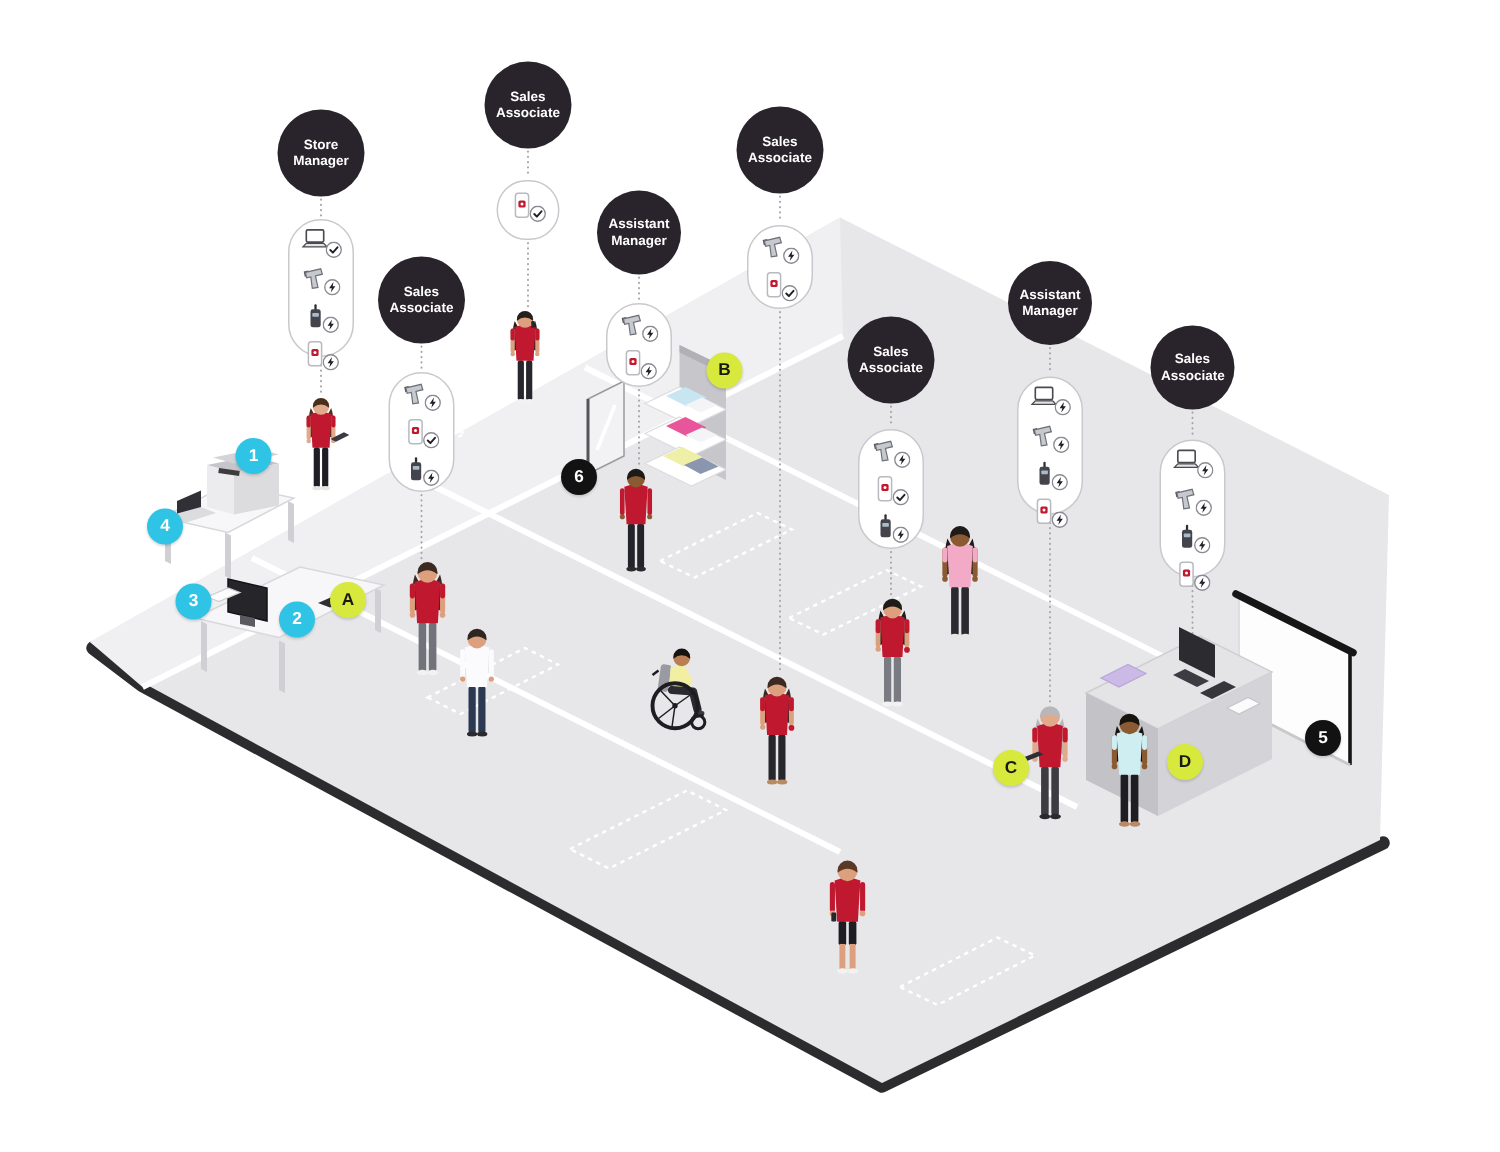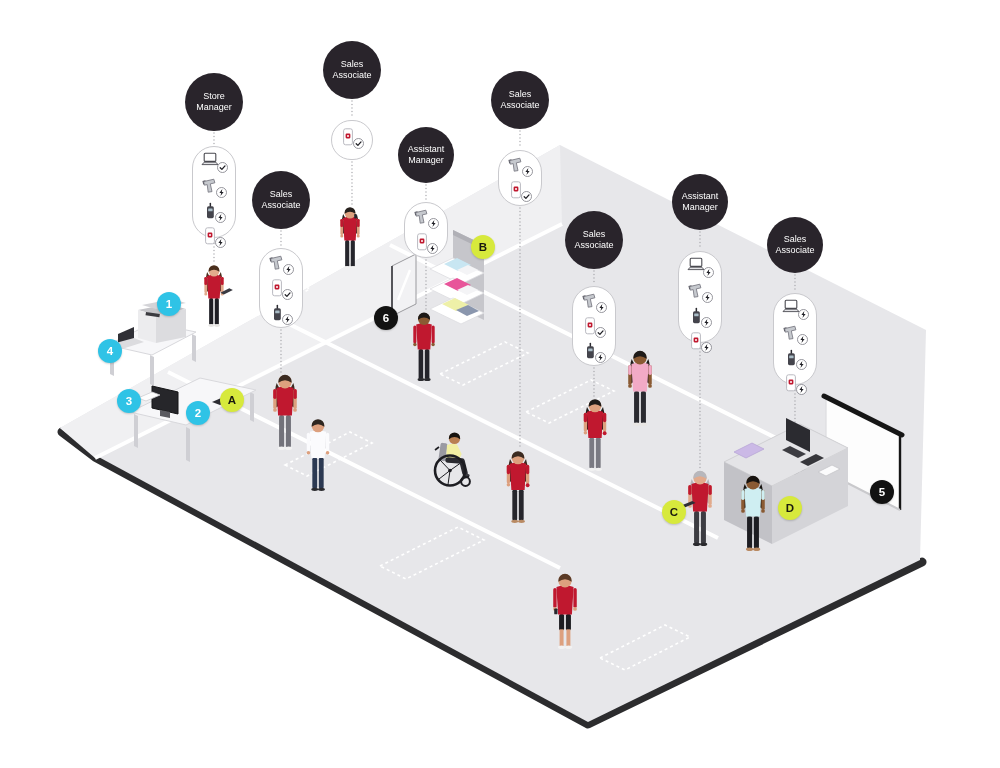--- a/index.html
+++ b/index.html
@@ -1,20 +1,20 @@
 <!DOCTYPE html>
 <html><head>
 <meta charset="utf-8">
 <style>
   html,body{margin:0;padding:0;background:#fff;font-family:"Liberation Sans",sans-serif;}
   #stage{position:relative;width:1000px;height:768px;background:#ffffff;overflow:hidden;}
   #scene{position:absolute;left:0;top:0;z-index:1;}
   #badges,#markersLayer{position:absolute;left:0;top:0;width:1000px;height:768px;z-index:3;pointer-events:none;}
   .badge{position:absolute;border-radius:50%;background:#29242b;color:#fff;display:flex;align-items:center;
-         justify-content:center;text-align:center;font-weight:normal;font-size:9px;line-height:1.25;z-index:3;}
+         justify-content:center;text-align:center;font-weight:bold;font-size:9px;line-height:1.25;z-index:3;}
   .capsule{position:absolute;background:#fff;border:1.4px solid #c9c9cd;border-radius:26px;display:flex;
            flex-direction:column;align-items:center;justify-content:space-evenly;padding:5px 0;box-sizing:border-box;z-index:3;}
   .cap-item{display:flex;align-items:flex-start;}
   .cap-item .dev svg{display:block;}
   .cap-item .status{margin-left:-2px;margin-top:7px;display:block;}
   .marker{position:absolute;width:24px;height:24px;border-radius:50%;display:flex;align-items:center;justify-content:center;
           font-weight:bold;font-size:11.5px;z-index:4;pointer-events:auto;box-shadow:0 1px 2px rgba(0,0,0,0.18);}
 </style>
 </head>
 <body>

